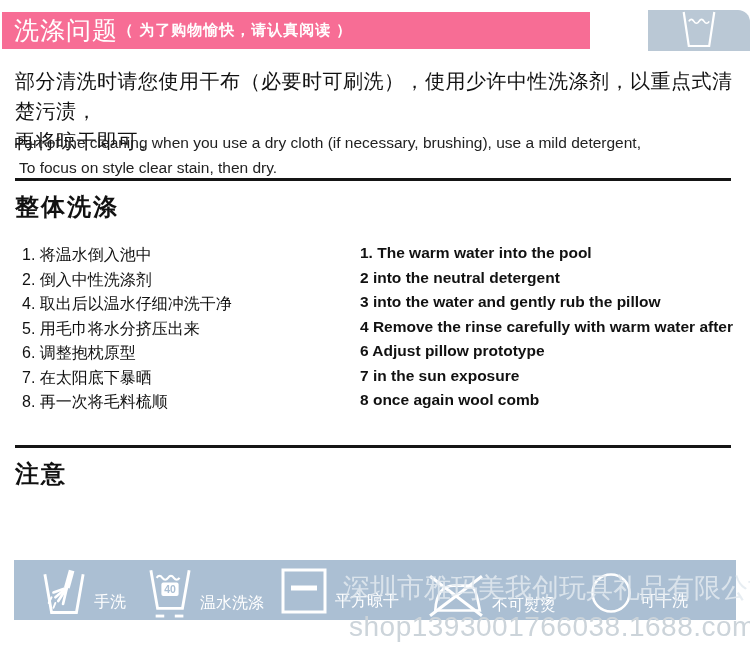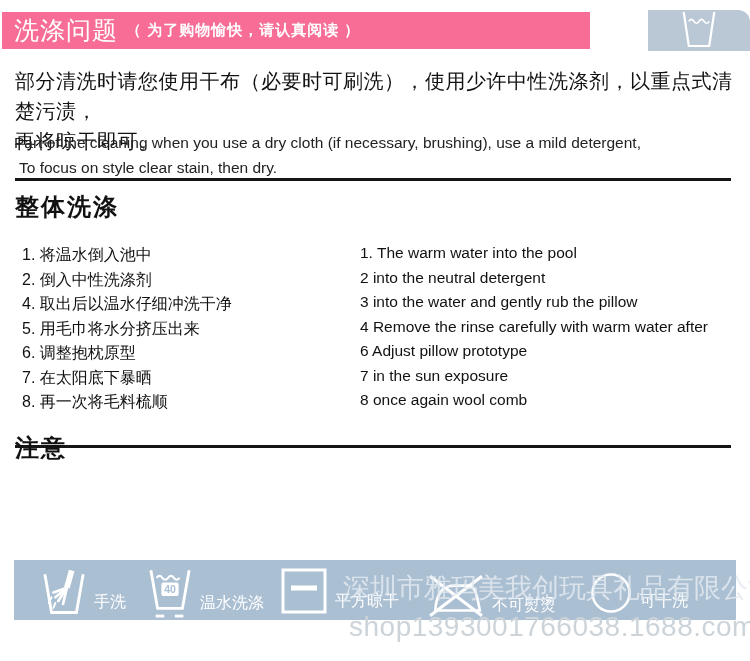--- a/index.html
+++ b/index.html
@@ -18,21 +18,21 @@
   .header-bar {
     position: absolute; left: 2px; top: 12px;
     width: 588px; height: 37px;
     background: #f76d95;
     color: #ffffff;
     display: flex; align-items: center;
     padding-left: 12px;
     white-space: nowrap;
   }
   .header-title { font-size: 25px; letter-spacing: 1px; }
-  .header-sub   { font-size: 15px; font-weight: bold; margin-left: 8px; letter-spacing: 1px; }
+  .header-sub   { font-size: 15px; font-weight: bold; letter-spacing: 1px; }
   .corner-box {
     position: absolute; left: 648px; top: 10px;
     width: 102px; height: 41px;
     background: #bac8d5;
     border-radius: 0 12px 0 0;
     display: flex; align-items: center; justify-content: center;
   }
 
   
   .intro-cn {
@@ -49,30 +49,30 @@
   .divider {
     position: absolute; left: 15px; width: 716px; height: 3px; background: #151515;
   }
   .divider-1 { top: 178px; }
   .divider-2 { top: 445px; }
   .section-heading {
     position: absolute; left: 15px;
     font-size: 24px; font-weight: bold; letter-spacing: 2px; color: #111;
   }
   .heading-wash   { top: 191px; }
-  .heading-notice { top: 432px; }
+  .heading-notice { top: 458px; }
 
   
   .steps-cn {
     position: absolute; left: 22px; top: 243px;
     font-size: 16px; line-height: 24.5px; color: #111;
   }
   .steps-en {
     position: absolute; left: 360px; top: 241px;
-    font-size: 15.5px; line-height: 24.5px; font-weight: normal; color: #111;
+    font-size: 15.5px; line-height: 24.5px; font-weight: bold; color: #111;
     white-space: nowrap;
   }
 
   
   .notice-lines {
     position: absolute; left: 15px; top: 499px;
     font-size: 15px; line-height: 25.5px; color: #111;
   }
 
   

